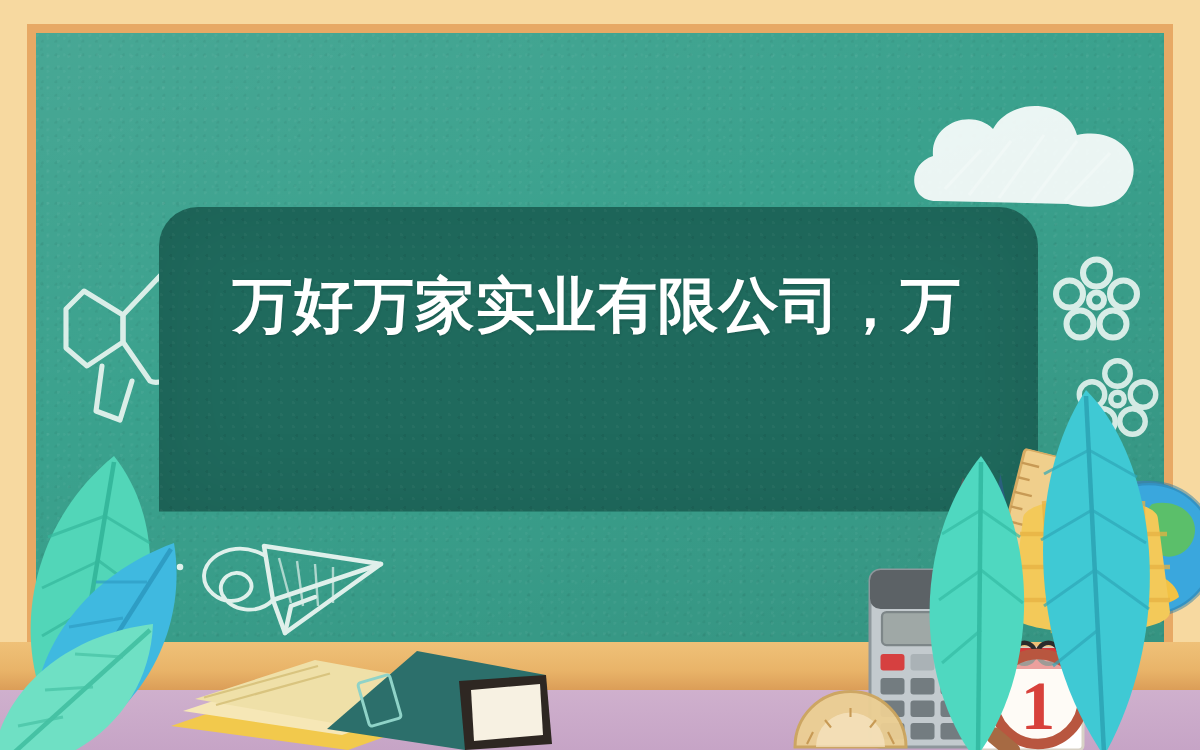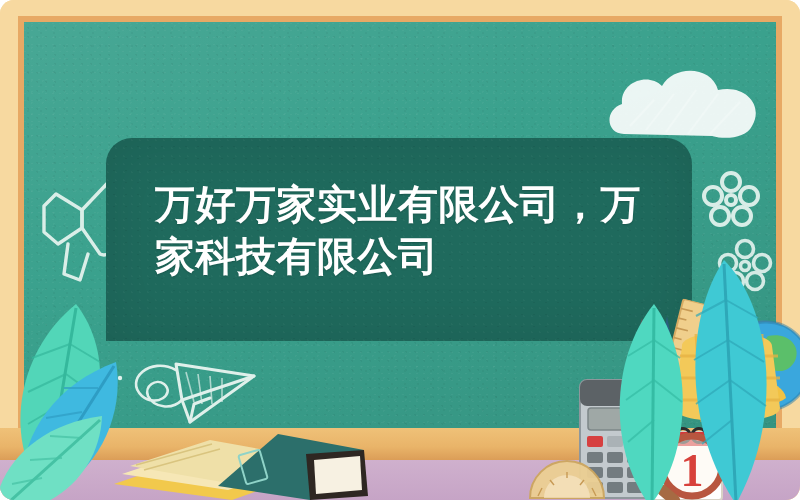--- a/index.html
+++ b/index.html
@@ -10,21 +10,20 @@
   body {
     font-family: "Liberation Sans", sans-serif;
   }
 
   .stage {
     position: relative;
     width: 800px;
     height: 500px;
     overflow: hidden;
     background: #f6d79c;
-    border-radius: 14px;
   }
 
   
   .frame-outer {
     position: absolute;
     inset: 0;
     background: #f7d9a0;
   }
   .frame-inner-edge {
     position: absolute;
@@ -257,21 +256,20 @@
       <line x1="124" y1="20" x2="124" y2="44"></line>
     </g>
     <path d="M78 12 C52 -2 26 22 44 38 C58 50 78 36 66 26 C58 20 46 28 50 38 C56 50 74 52 84 42" fill="none" stroke="#eef8f4" stroke-width="2.6" stroke-linecap="round"></path>
     <circle cx="22" cy="20" r="2.2" fill="#eef8f4"></circle>
   </svg>
 
   <div class="text-panel"></div>
 
   <div class="title-block">
     <div class="title-line">万好万家实业有限公司，万</div>
-    <div class="title-line">家科技有限公司</div>
   </div>
 
   <div class="desk-wood"></div>
   <div class="desk-surface"></div>
 
   <svg class="object" id="globe" viewBox="0 0 110 125">
     <path d="M10 108 C10 60 32 26 62 26 C94 26 112 60 112 110" fill="none" stroke="#4a8fa8" stroke-width="7"></path>
     <circle cx="66" cy="68" r="44" fill="#3aa7dd"></circle>
     <path d="M34 44 C46 40 58 50 54 62 C50 74 34 72 30 62 Z" fill="#f2c244"></path>
     <path d="M68 38 C86 34 100 46 96 60 C92 74 74 78 68 66 C62 56 62 44 68 38 Z" fill="#5bbf6a"></path>

